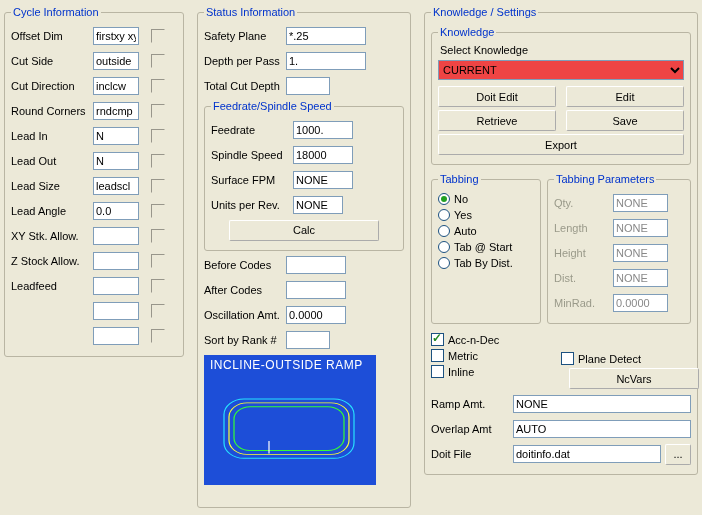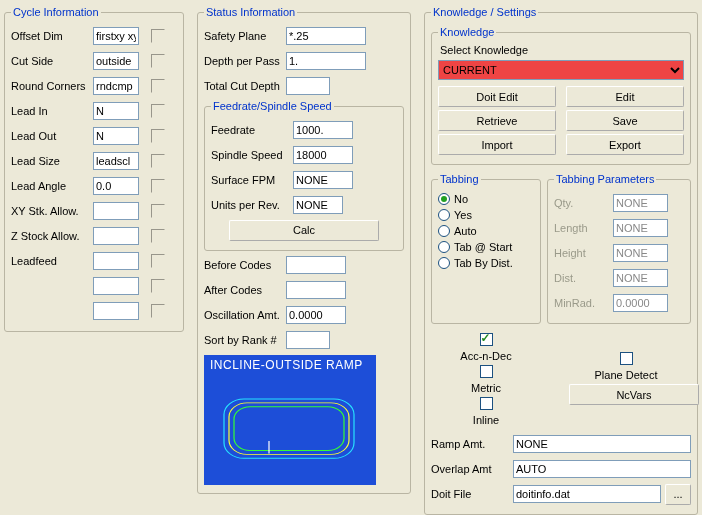--- a/index.html
+++ b/index.html
@@ -64,21 +64,21 @@
   .radio {
     width:12px; height:12px; border:1px solid #1C5180; border-radius:50%;
     background:#fff; display:inline-block; position:relative;
   }
   .radio.sel::after { content:""; position:absolute; left:2px; top:2px; width:6px; height:6px; border-radius:50%; background:#22A022; }
   .chk {
     width:13px; height:13px; border:1px solid #1C5180; background:#fff;
     position:relative; flex:none; cursor:pointer;
   }
   .chk.checked::after { content:"✓"; color:#218921; position:absolute; left:0; top:-3px; font-size:12px; font-weight:bold; }
-  .chkrow { display:flex; align-items:center; gap:4px; margin:3px 0;flex-direction:column; }
+  .chkrow { display:flex; align-items:center; gap:4px; margin:3px 0; }
   .tabparam .row label { flex:0 0 55px; color:#9a9a8a; }
   .tabparam input { width:55px; color:#888; }
   .preview {
     width:172px; height:130px; background:#1d4ed8;
     position:relative; margin-top:4px;
   }
   .preview .title {
     position:absolute; left:6px; top:4px;
     color:#fff; font-size:12px; line-height:13px; letter-spacing:0.5px;
   }
@@ -100,20 +100,25 @@
             <label>Offset Dim</label>
             <input type="text" class="field-s" value="firstxy xycu" style="">
             <span class="cb"></span>
           </div>
           <div class="row">
             <label>Cut Side</label>
             <input type="text" class="field-s" value="outside" style="">
             <span class="cb"></span>
           </div>
           <div class="row">
+            <label>Cut Direction</label>
+            <input type="text" class="field-s" value="inclcw" style="">
+            <span class="cb"></span>
+          </div>
+          <div class="row">
             <label>Round Corners</label>
             <input type="text" class="field-s" value="rndcmp" style="">
             <span class="cb"></span>
           </div>
           <div class="row">
             <label>Lead In</label>
             <input type="text" class="field-s" value="N" style="">
             <span class="cb"></span>
           </div>
           <div class="row">
@@ -154,21 +159,21 @@
           <div class="row">
             <label></label>
             <input type="text" class="field-s" value="" style="">
             <span class="cb"></span>
           </div>
         </div>
     </fieldset>
   </div>
 
   <div class="col2">
-    <fieldset style="padding-bottom:8px;">
+    <fieldset style="padding-bottom:22px;">
       <legend>Status Information</legend>
 
       <div class="row">
           <label class="lbl3">Safety Plane</label>
         <input type="text" class="field-m" value="*.25" style="">
         </div>
       <div class="row">
           <label class="lbl3">Depth per Pass</label>
         <input type="text" class="field-m" value="1." style="">
         </div>
@@ -243,21 +248,20 @@
         </select>
         <div class="btnrow" style="margin-top:6px;">
           <button>Doit Edit</button>
           <button>Edit</button>
         </div>
         <div class="btnrow">
           <button>Retrieve</button>
           <button>Save</button>
         </div>
         <div class="btnrow">
-          <button>Import</button>
           <button>Export</button>
         </div>
       </fieldset>
 
       <div style="display:flex; gap:6px;">
         <fieldset style="flex:0 0 110px;">
           <legend>Tabbing</legend>
           <div id="tabbing-opts">
               <div class="radio-row">
                 <span class="radio sel"></span>

